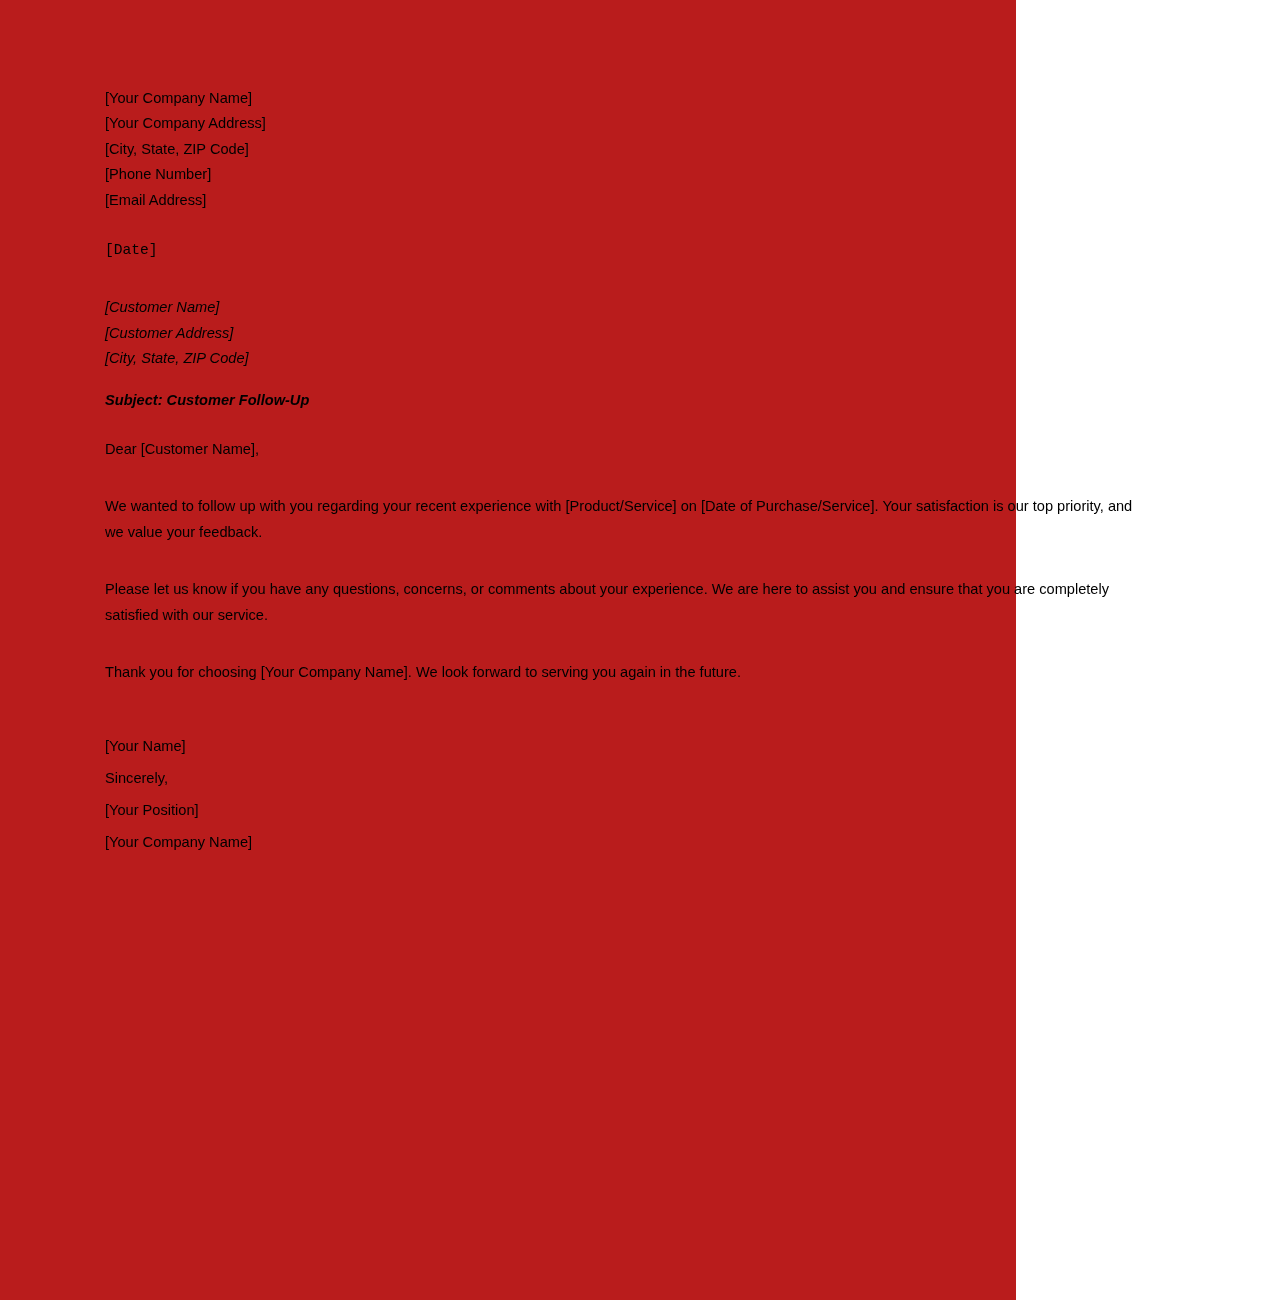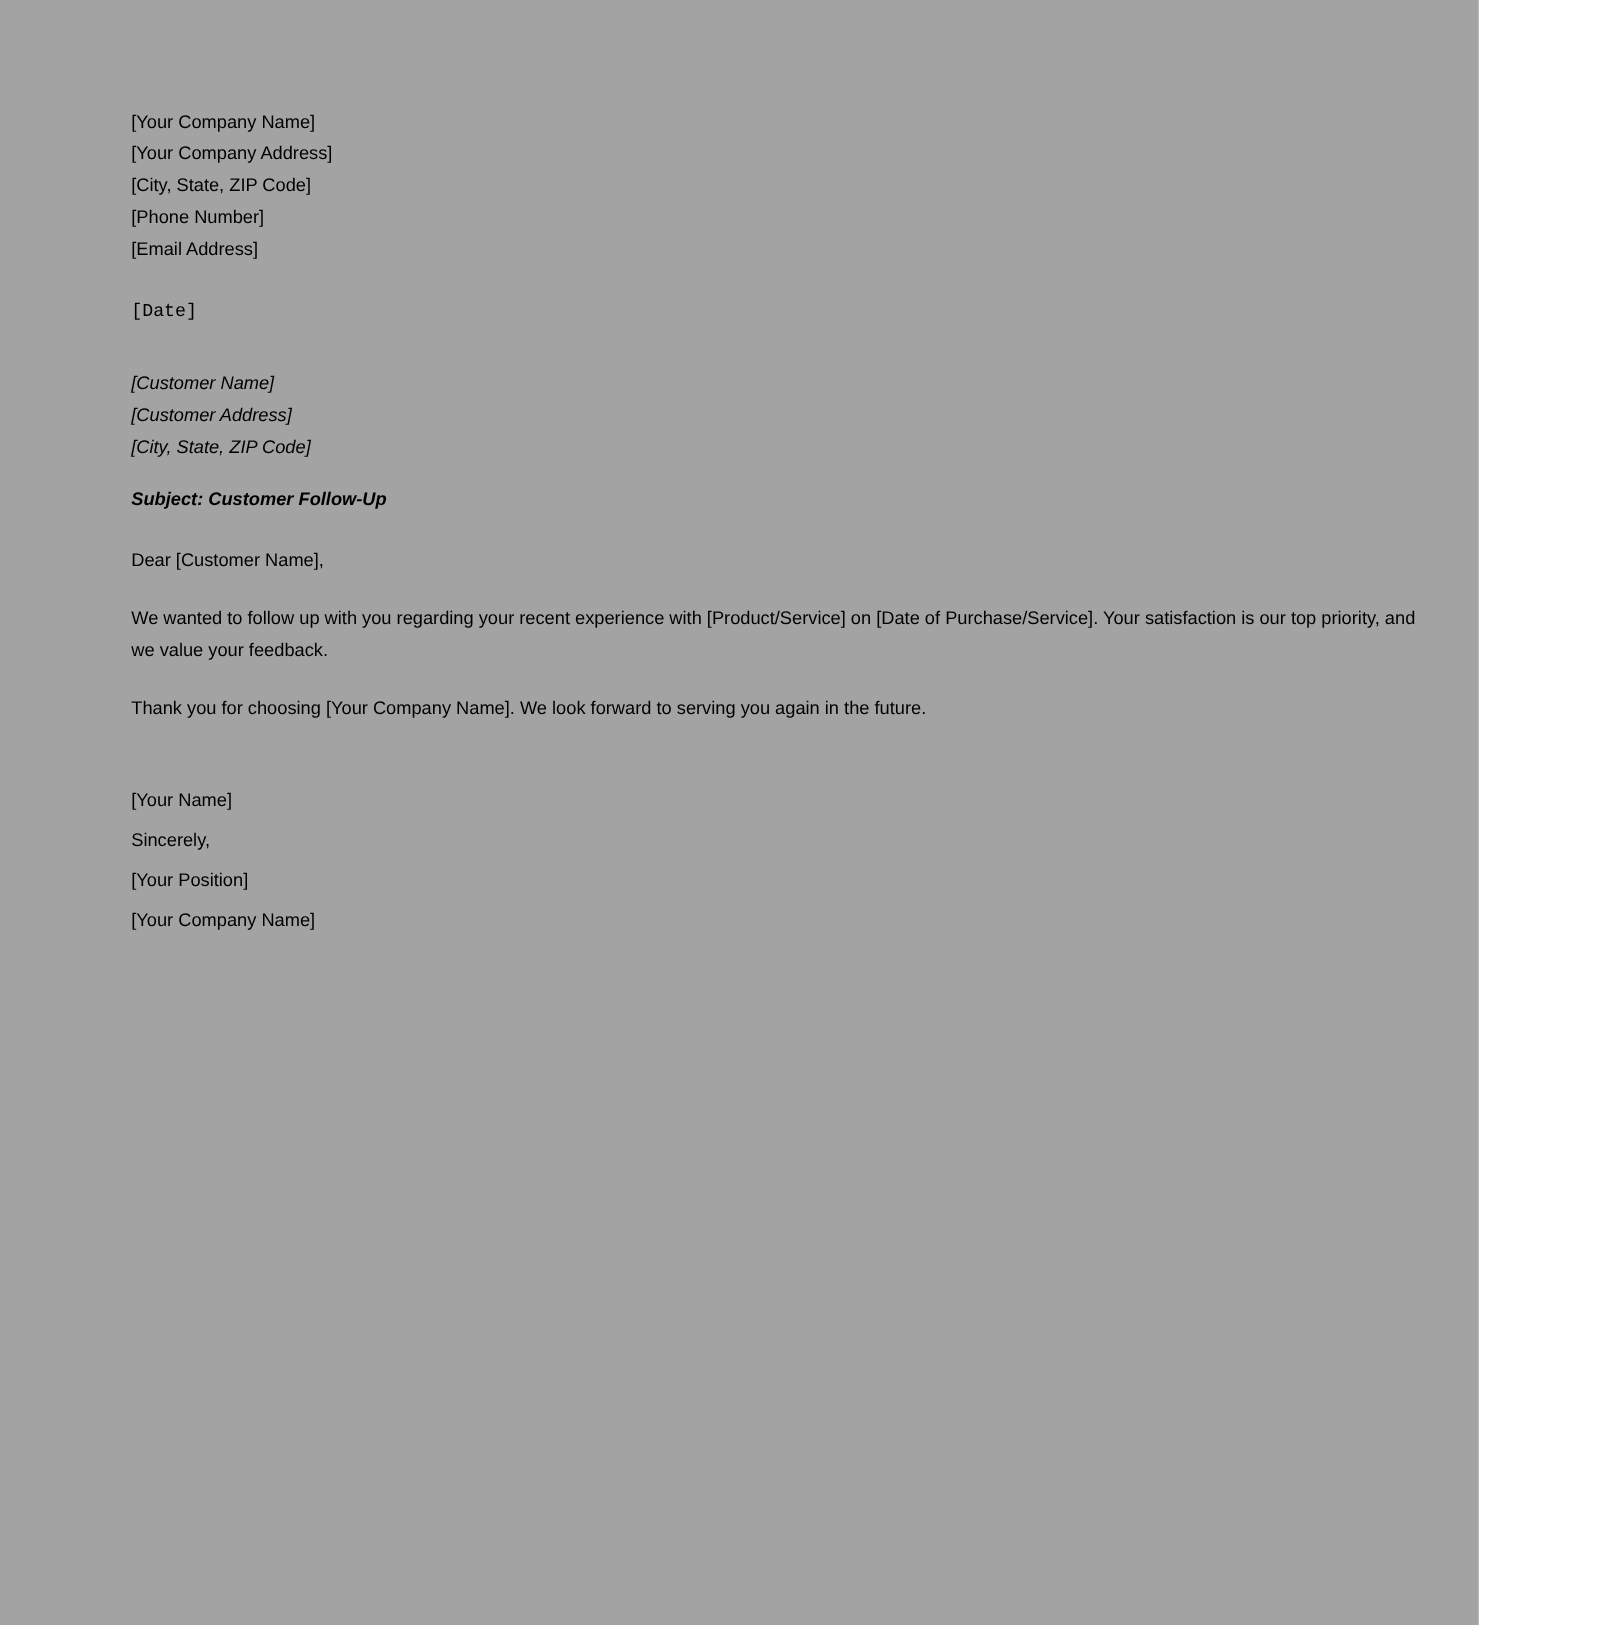--- a/index.html
+++ b/index.html
@@ -11,23 +11,23 @@
     width: 1278px;
     height: 1300px;
     font-family: "Liberation Sans", sans-serif;
     color: #000000;
     -webkit-font-smoothing: antialiased;
     overflow: hidden;
   }
 
   .page {
     position: relative;
-    width: 1183px;
+    width: 1016px;
     height: 1300px;
-    background: #a3a3a3;
+    background: #b91c1c;
     box-sizing: border-box;
     padding: 86px 105px 0 105px;
   }
 
   .letter {
     width: 1048px;
     font-size: 14.6px;
     line-height: 25.4px;
   }
 
@@ -51,21 +51,21 @@
     margin-top: 16px;
   }
 
   
   .salutation {
     margin-top: 24px;
   }
 
   
   .body-para {
-    margin-top: 21px;
+    margin-top: 32px;
     line-height: 25.4px;
     text-align: left;
   }
 
   
   .block-closing {
     margin-top: 44px;
   }
   .block-closing .line {
     line-height: 32px;
@@ -92,20 +92,21 @@
     <div class="block-recipient">
       <div class="line">[Customer Name]</div>
       <div class="line">[Customer Address]</div>
       <div class="line">[City, State, ZIP Code]</div>
       <div class="line subject-line">Subject: Customer Follow-Up</div>
     </div>
 
     <div class="salutation">Dear [Customer Name],</div>
 
     <div class="body-para">We wanted to follow up with you regarding your recent experience with [Product/Service] on [Date of Purchase/Service]. Your satisfaction is our top priority, and we value your feedback.</div>
+    <div class="body-para">Please let us know if you have any questions, concerns, or comments about your experience. We are here to assist you and ensure that you are completely satisfied with our service.</div>
     <div class="body-para">Thank you for choosing [Your Company Name]. We look forward to serving you again in the future.</div>
 
     <div class="block-closing">
       <div class="line">[Your Name]</div>
       <div class="line">Sincerely,</div>
       <div class="line">[Your Position]</div>
       <div class="line">[Your Company Name]</div>
     </div>
 
   </div>

